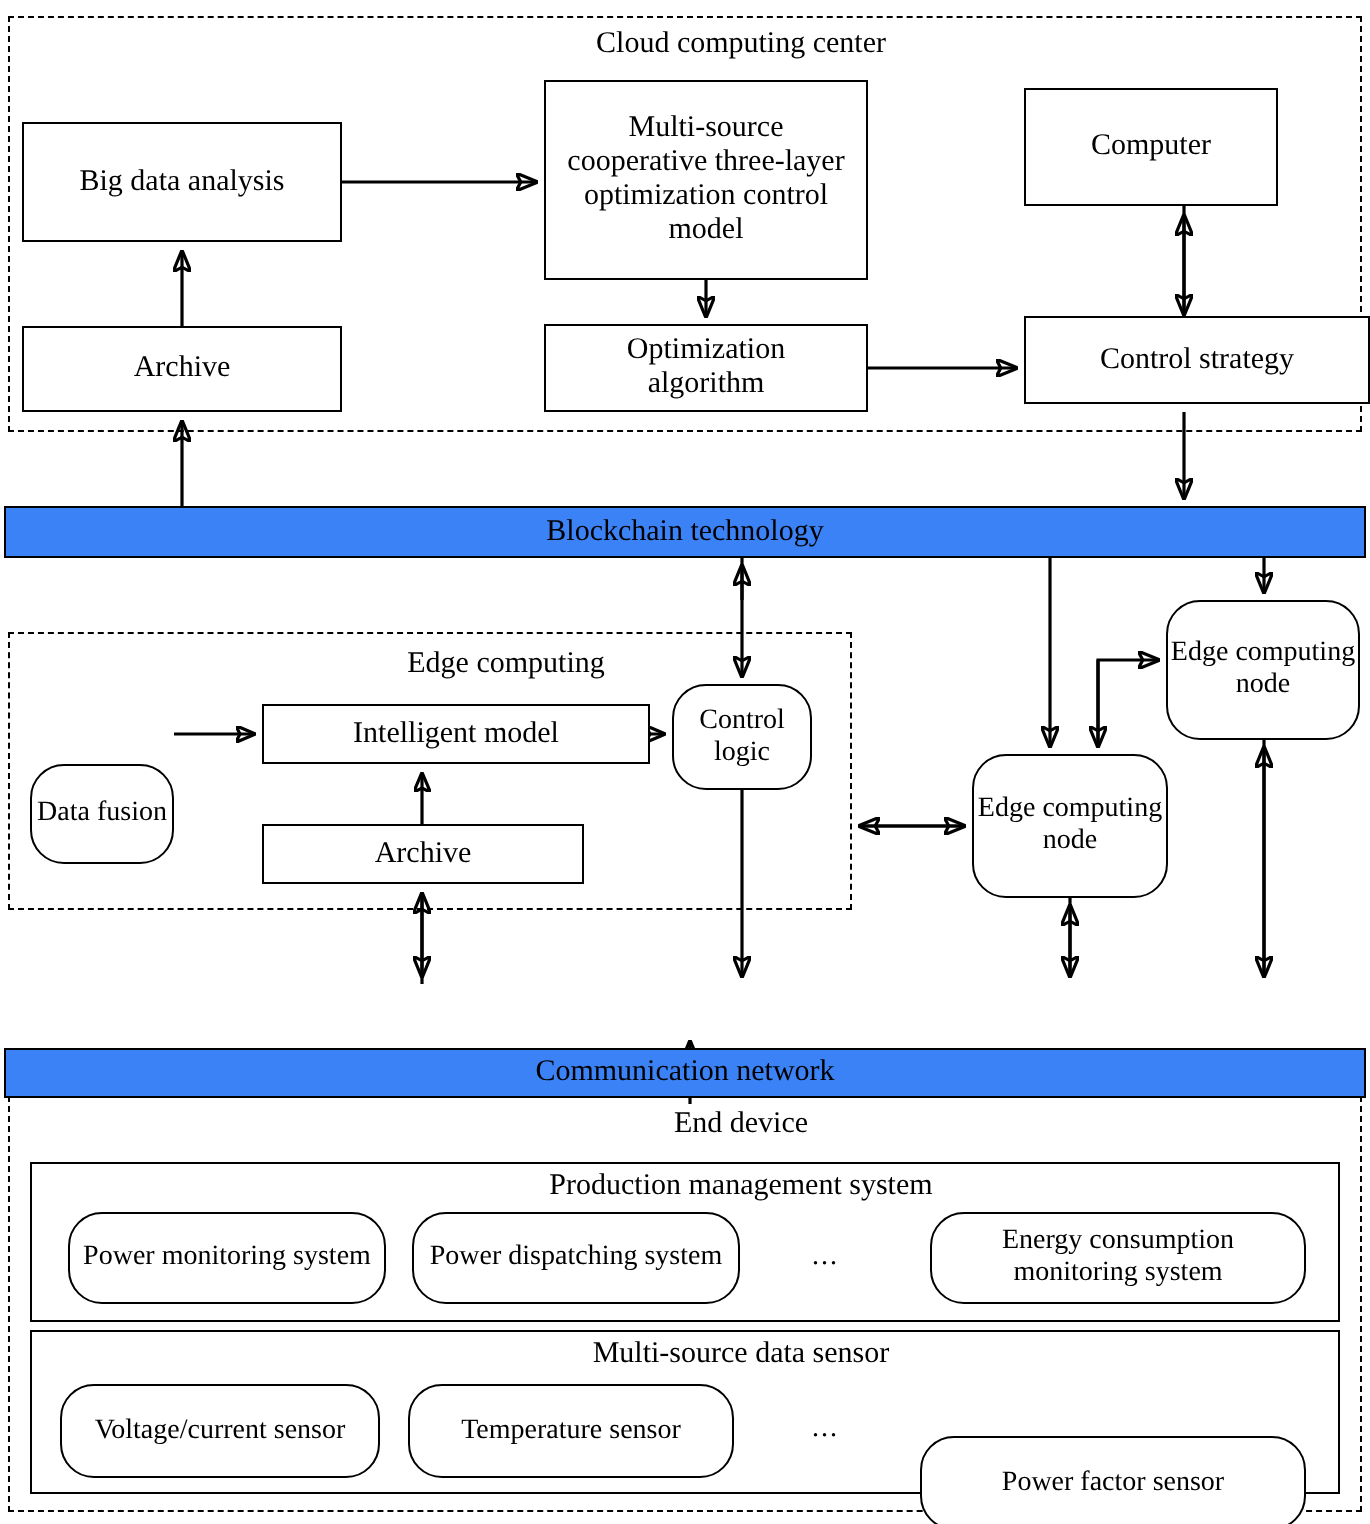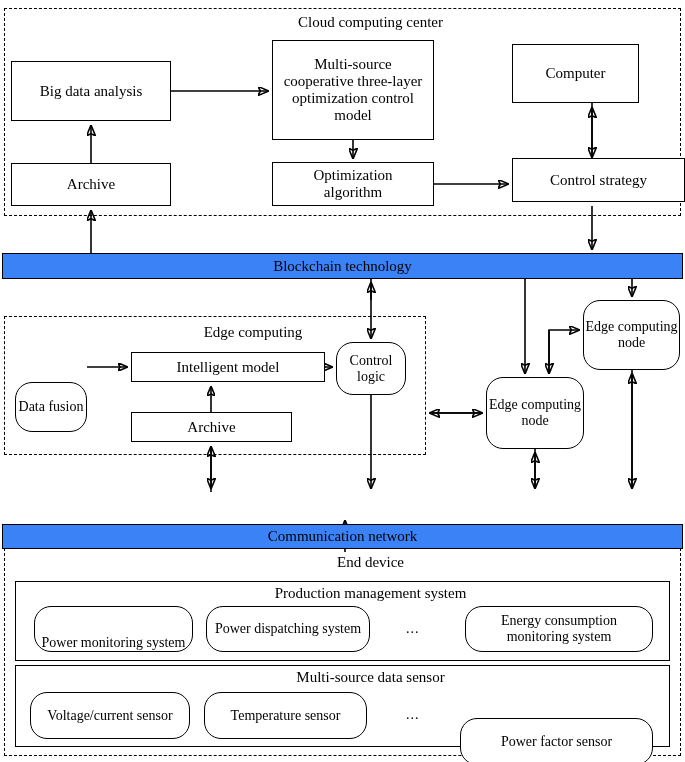--- a/index.html
+++ b/index.html
@@ -150,21 +150,21 @@
     <span>Edge computing node</span>
   </div>
 
   <div class="bar f15" style="left:2px;top:492px;width:681px;height:25px;margin-top:32px;">
     <span>Communication network</span>
   </div>
 
   <div class="plainbox" style="left:15px;top:581px;width:655px;height:80px;"></div>
   <div class="grouplabel f15" style="left:15px;top:585px;width:655px;">Production management system</div>
 
-  <div class="box f14" style="left:34px;top:606px;width:159px;height:46px;padding:0 4px;align-items:flex-end;">
+  <div class="box f14" style="left:34px;top:606px;width:159px;height:46px;padding:0 4px;">
     <span>Power monitoring system</span>
   </div>
 
   <div class="box f14" style="left:206px;top:606px;width:164px;height:46px;padding:0 4px;">
     <span>Power dispatching system</span>
   </div>
 
   <div class="ellipsis f14" style="left:406px;top:621px;">...</div>
 
   <div class="box f14" style="left:465px;top:606px;width:188px;height:46px;padding:0 4px;">

